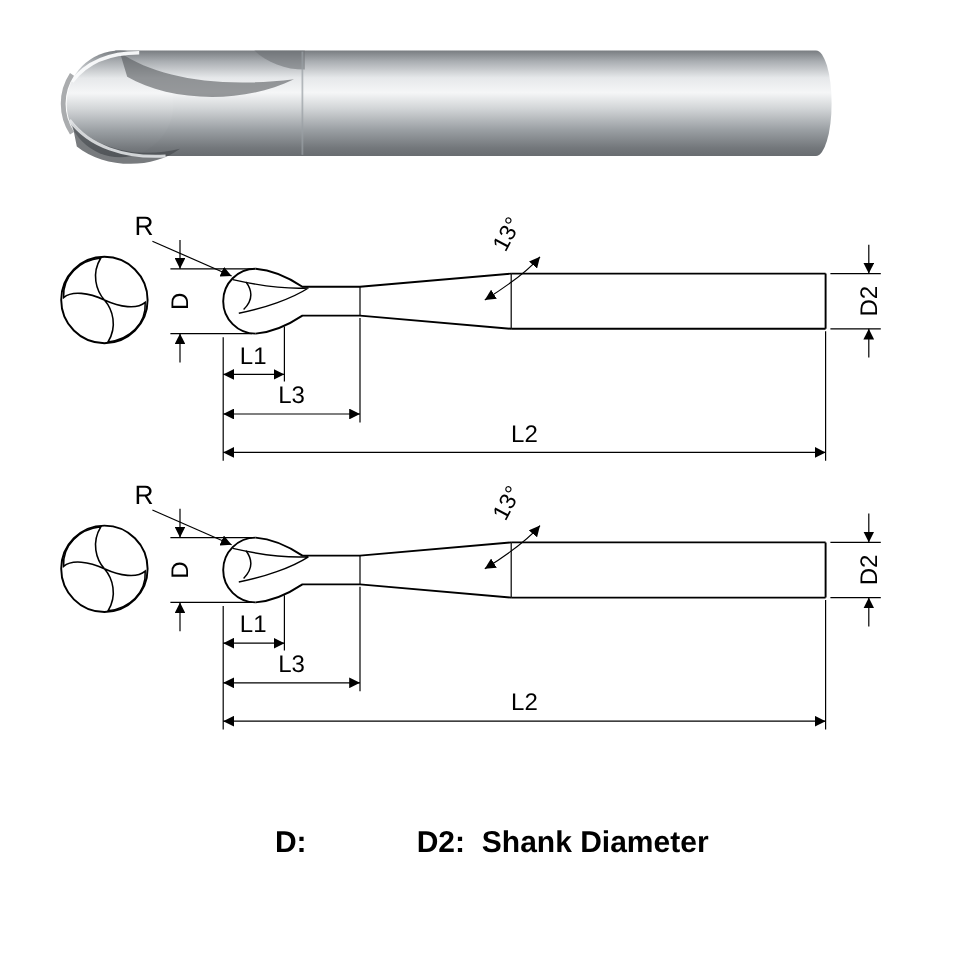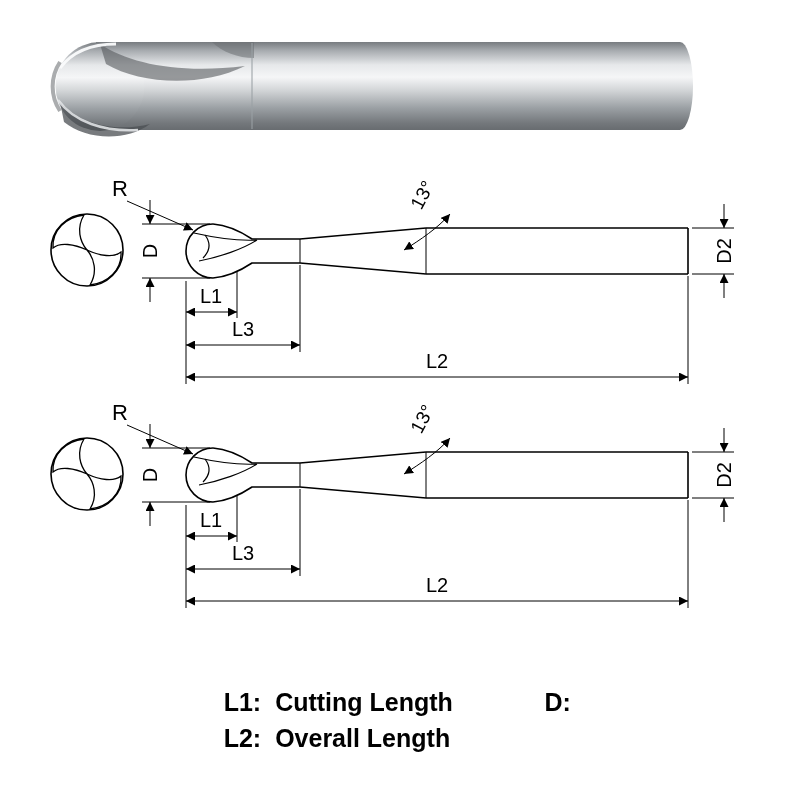--- a/index.html
+++ b/index.html
@@ -122,25 +122,21 @@
           <text x="437" y="196" text-anchor="middle" class="dim-label" stroke="none" fill="#000">L2</text>
         </g>
       </g>
 
       <use href="#drawing-group" transform="translate(0,224)"></use>
     </svg>
   </div>
 
   <div class="legend">
     <div class="legend-item">
-      <span class="legend-key">L1:</span>
-      <span class="legend-value">Cutting Length</span>
-    </div>
-    <div class="legend-item">
       <span class="legend-key">D:</span>
     </div>
     <div class="legend-item">
-      <span class="legend-key">L2:</span>
-      <span class="legend-value">Overall Length</span>
+      <span class="legend-key">D2:</span>
+      <span class="legend-value">Shank Diameter</span>
     </div>
   </div>
 
 </div>
 
 </body></html>

